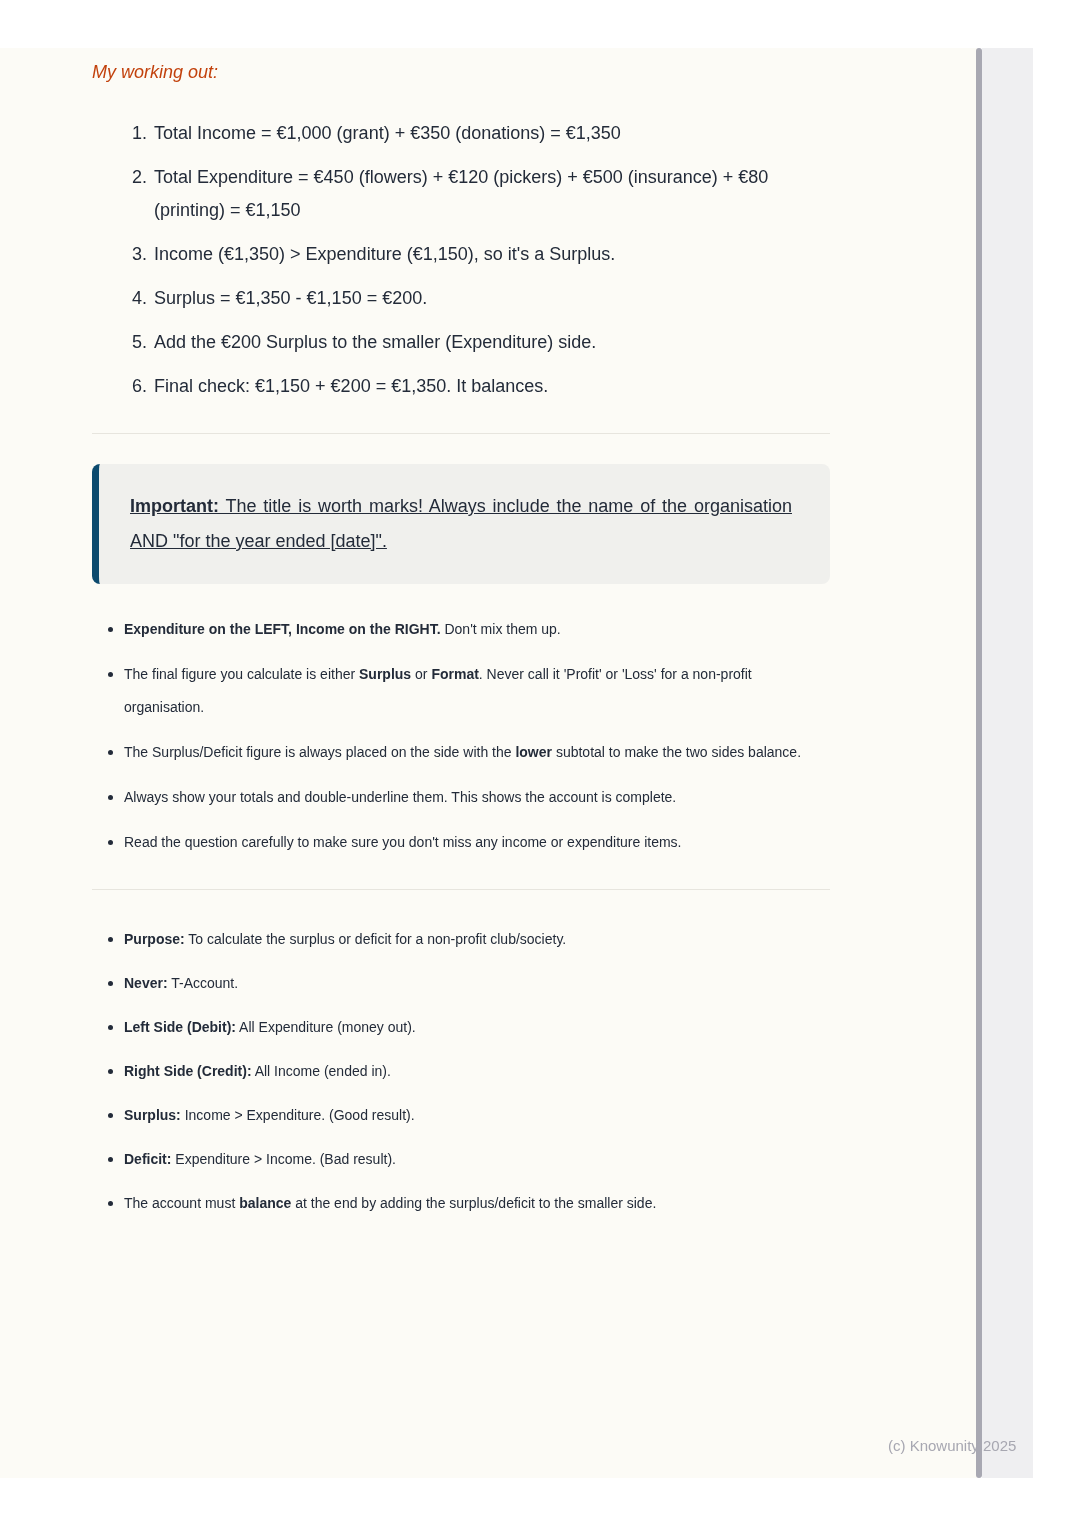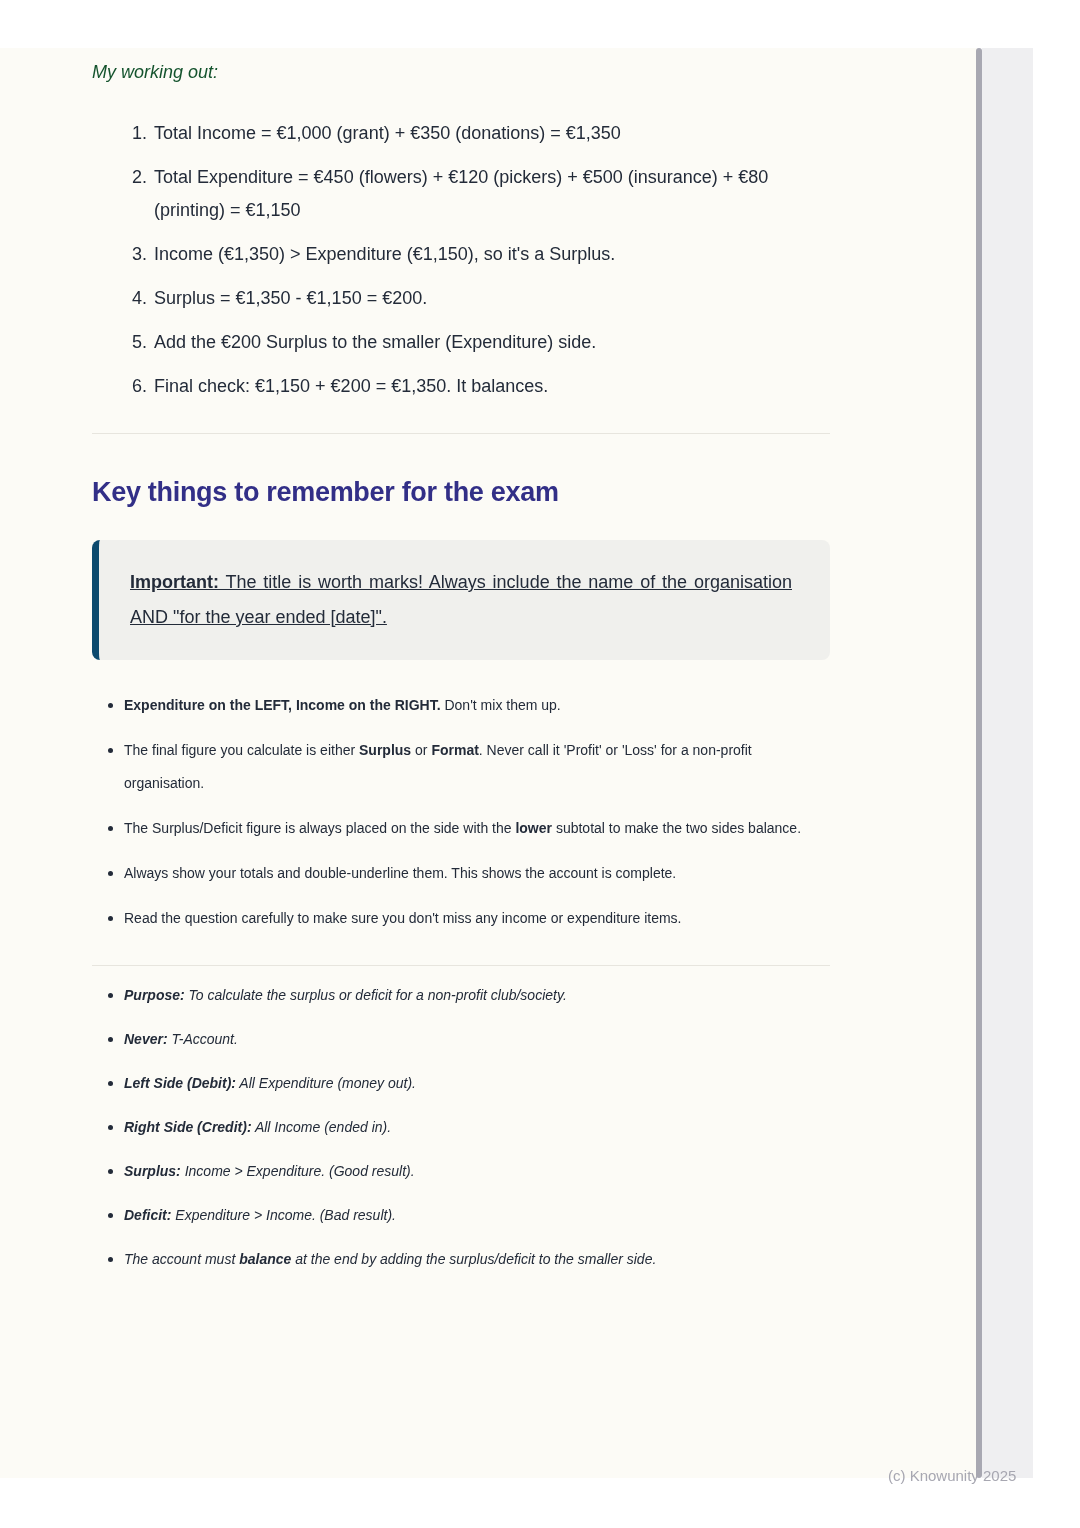--- a/index.html
+++ b/index.html
@@ -17,21 +17,21 @@
     width: 977px; height: 1430px;
     background: #FCFBF6;
     box-sizing: border-box;
     padding: 13px 147px 0 92px;
   }
   .working {
     margin: 0;
     font-style: italic;
     font-size: 18px;
     line-height: 22px;
-    color: #14532d;
+    color: #c2410c;
   }
   ol.steps {
     margin: 34px 0 0;
     padding-left: 32px;
     font-size: 18px;
   }
   ol.steps li {
     line-height: 33px;
     margin-bottom: 11px;
     padding-left: 2px;
@@ -68,21 +68,21 @@
     margin: 28px 0 0;
     padding-left: 32px;
     font-size: 14px;
     list-style: disc;
   }
   ul.bullets li {
     line-height: 33px;
     margin-bottom: 11px;
   }
   ul.bullets li::marker { font-size: 15px; color: #232B39; }
-  ul.bullets.summary { margin-top: 12px; font-style: italic; }
+  ul.bullets.summary { margin-top: 32px; }
   ul.bullets.summary li { margin-bottom: 10px; }
   .b { font-weight: 700; }
   .scroll-thumb {
     position: absolute;
     left: 976px; top: 48px;
     width: 6px; height: 1430px;
     background: #A8A8B2;
     border-radius: 3px;
   }
   .scroll-track {
@@ -91,42 +91,40 @@
     width: 51px; height: 1430px;
     background: #EFEFF1;
   }
   .watermark {
     position: absolute;
     left: 888px; top: 1437px;
     font-size: 15px;
     line-height: 18px;
     color: #A7A7B1;
     z-index: 5;
-    margin-top: 30px;
   }
 </style>
 </head>
 <body>
 
 <div class="page">
 
   <p class="working">My working out:</p>
 
   <ol class="steps">
       <li>Total Income = €1,000 (grant) + €350 (donations) = €1,350</li>
       <li>Total Expenditure = €450 (flowers) + €120 (pickers) + €500 (insurance) + €80 (printing) = €1,150</li>
       <li>Income (€1,350) &gt; Expenditure (€1,150), so it's a Surplus.</li>
       <li>Surplus = €1,350 - €1,150 = €200.</li>
       <li>Add the €200 Surplus to the smaller (Expenditure) side.</li>
       <li>Final check: €1,150 + €200 = €1,350. It balances.</li>
     </ol>
 
   <hr class="divider">
 
-  <h2 class="section-title">Key things to remember for the exam</h2>
 
   <div class="callout">
     <p><span class="b">Important:</span><span> The title is worth marks! Always include the name of the organisation AND "for the year ended [date]".</span></p>
   </div>
 
   <ul class="bullets">
       <li><span class="b">Expenditure on the LEFT, Income on the RIGHT.</span><span> Don't mix them up.</span></li>
       <li><span>The final figure you calculate is either </span><span class="b">Surplus</span><span> or </span><span class="b">Format</span><span>. Never call it 'Profit' or 'Loss' for a non-profit organisation.</span></li>
       <li><span>The Surplus/Deficit figure is always placed on the side with the </span><span class="b">lower</span><span> subtotal to make the two sides balance.</span></li>
       <li><span>Always show your totals and double-underline them. This shows the account is complete.</span></li>

